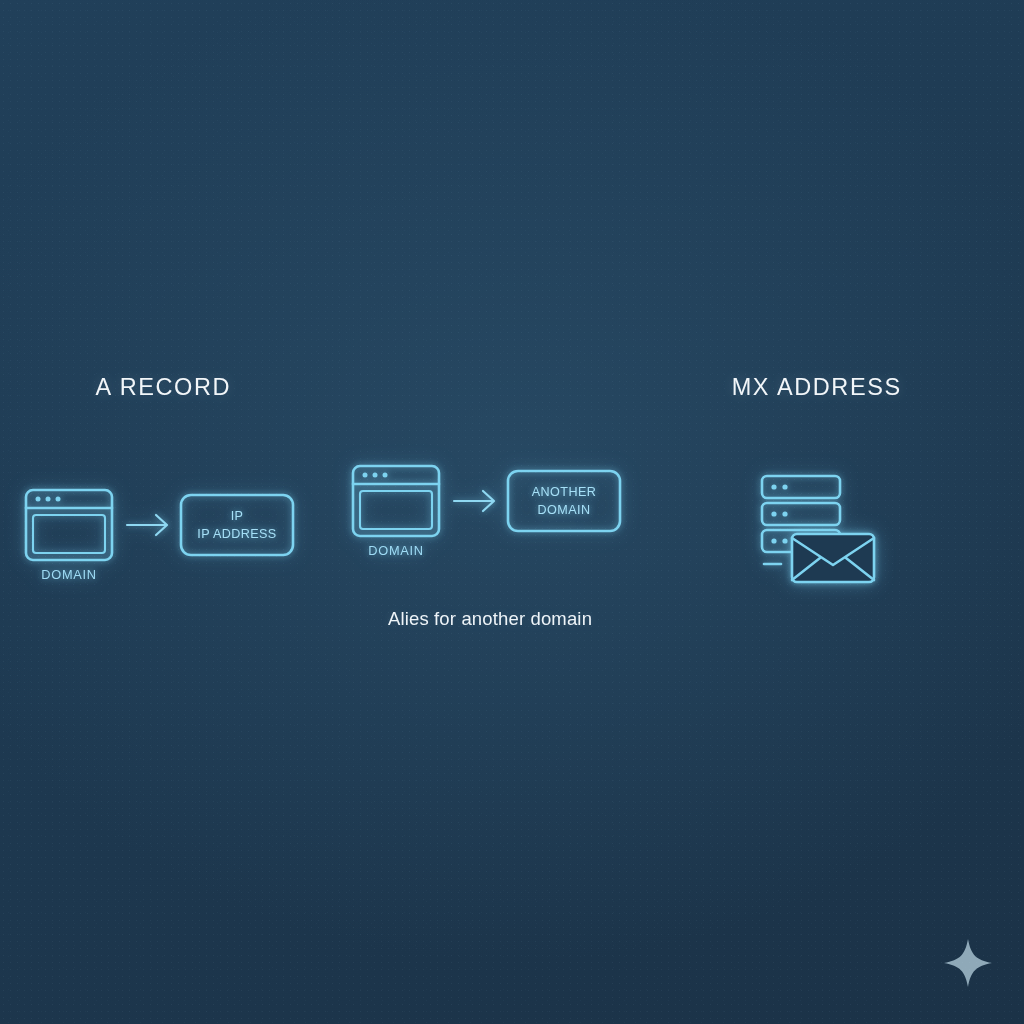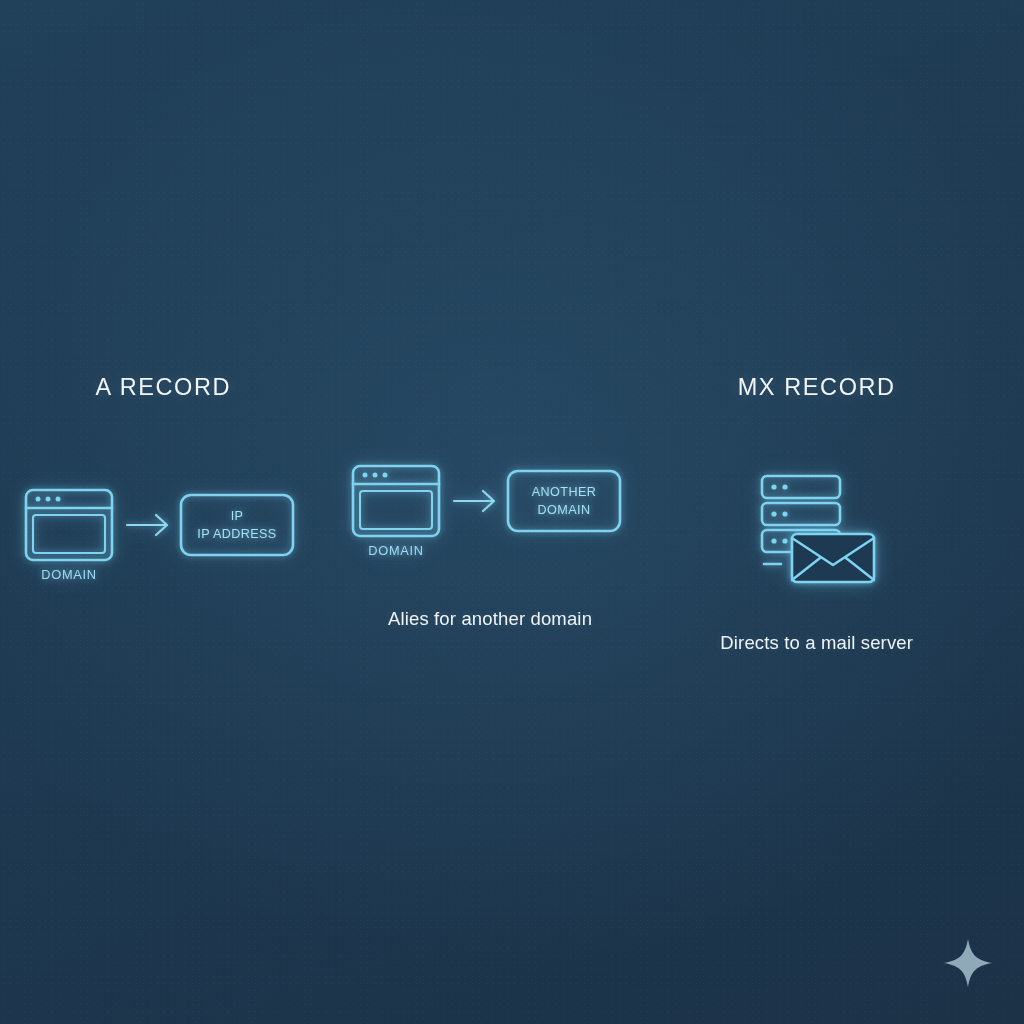--- a/index.html
+++ b/index.html
@@ -181,21 +181,21 @@
         </g>
         <text class="box-label" x="219" y="52" text-anchor="middle">ANOTHER</text>
         <text class="box-label" x="219" y="70" text-anchor="middle">DOMAIN</text>
       </svg>
     </div>
 
     <div class="col-caption">Alies for another domain</div>
   </div>
 
   <div class="column">
-    <div class="col-title">MX RECORD</div>
+    <div class="col-title">MX ADDRESS</div>
 
     <div class="col-graphic">
       <svg class="neon" width="140" height="124" viewBox="0 0 140 124" fill="none" stroke="#7dd3f0" stroke-width="2.6" stroke-linecap="round" stroke-linejoin="round">
 
         <g>
           <rect x="15" y="10" width="78" height="22" rx="5" ry="5"></rect>
           <circle cx="27" cy="21" r="2.6" fill="#7dd3f0" stroke="none"></circle>
           <circle cx="38" cy="21" r="2.6" fill="#7dd3f0" stroke="none"></circle>
         </g>
         <g>
@@ -213,20 +213,19 @@
 
         <g>
           <rect x="45" y="68" width="82" height="48" rx="5" ry="5" fill="#1e3a52"></rect>
           <polyline points="45,72 86,99 127,72"></polyline>
           <line x1="45" y1="114" x2="73" y2="92"></line>
           <line x1="127" y1="114" x2="99" y2="92"></line>
         </g>
       </svg>
     </div>
 
-    <div class="col-caption">Directs to a mail server</div>
   </div>
 
 </div>
 
 <svg id="sparkle" viewBox="0 0 52 52">
   <path d="M26 2 C29 18 34 23 50 26 C34 29 29 34 26 50 C23 34 18 29 2 26 C18 23 23 18 26 2 Z" fill="#bcd7e4"></path>
 </svg>
 
 </body></html>

